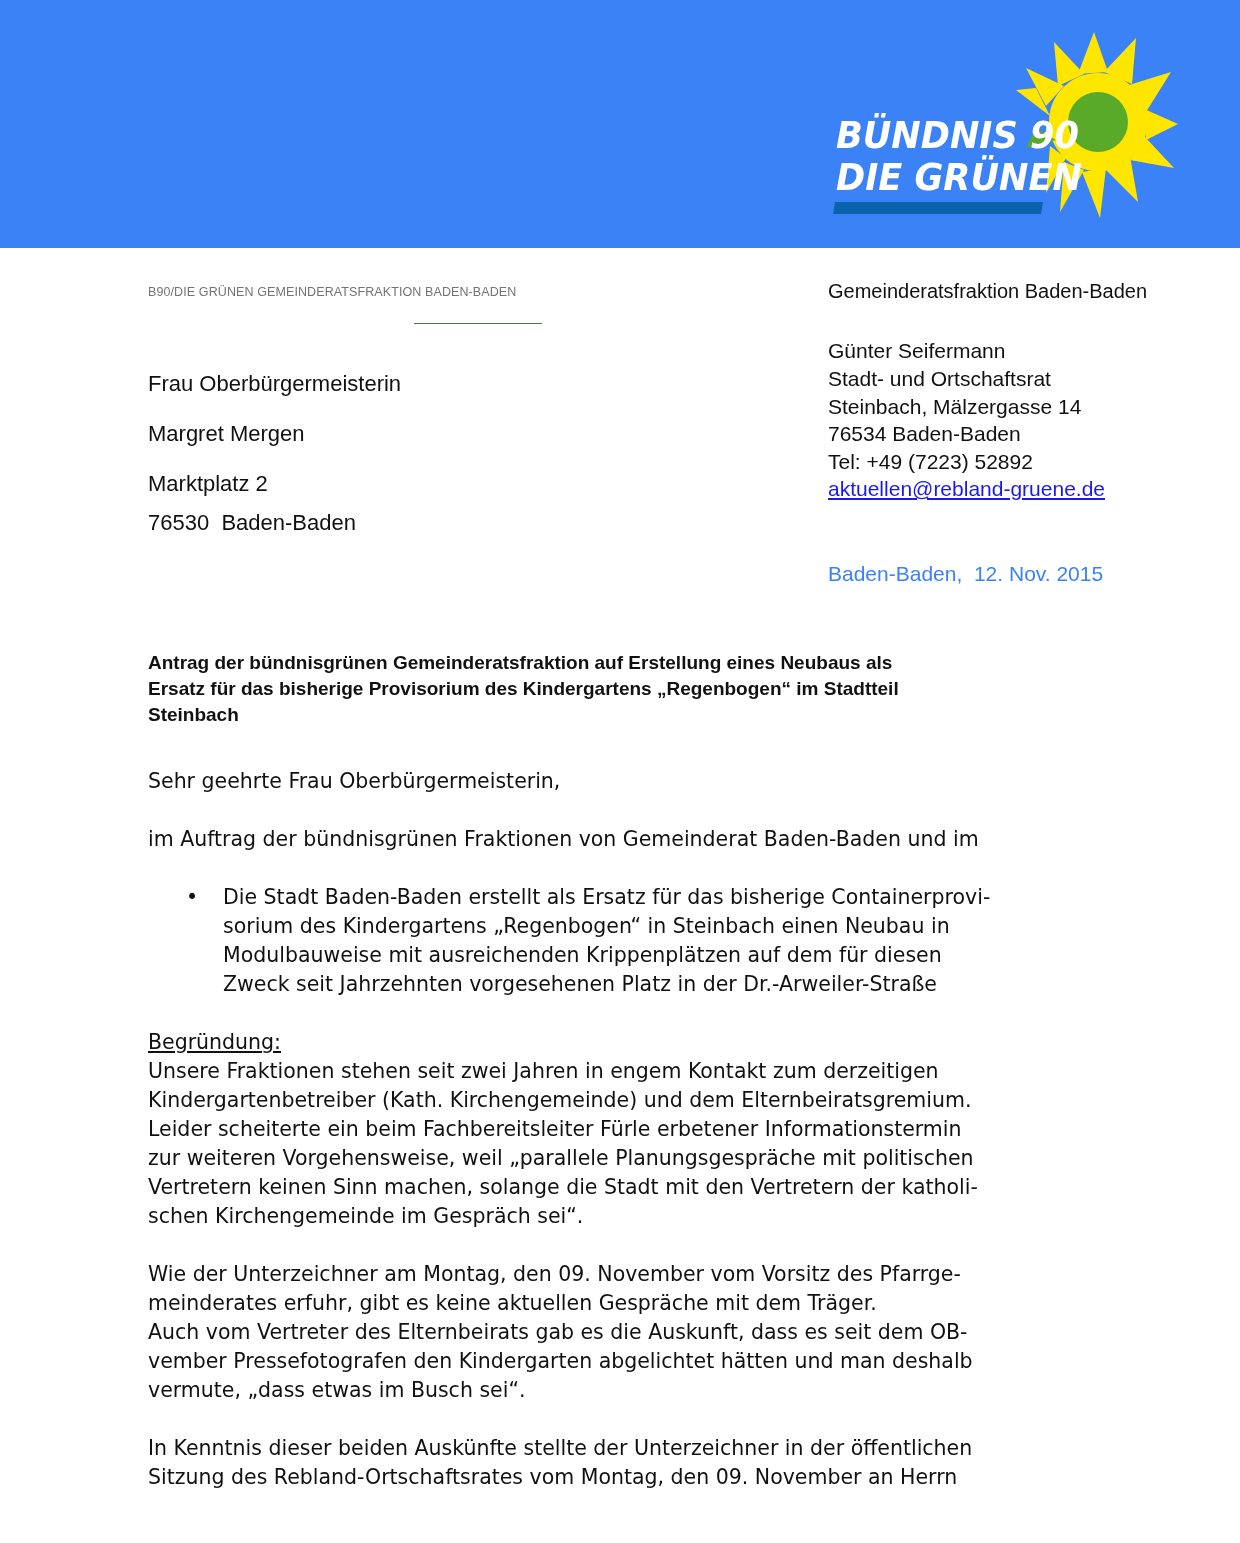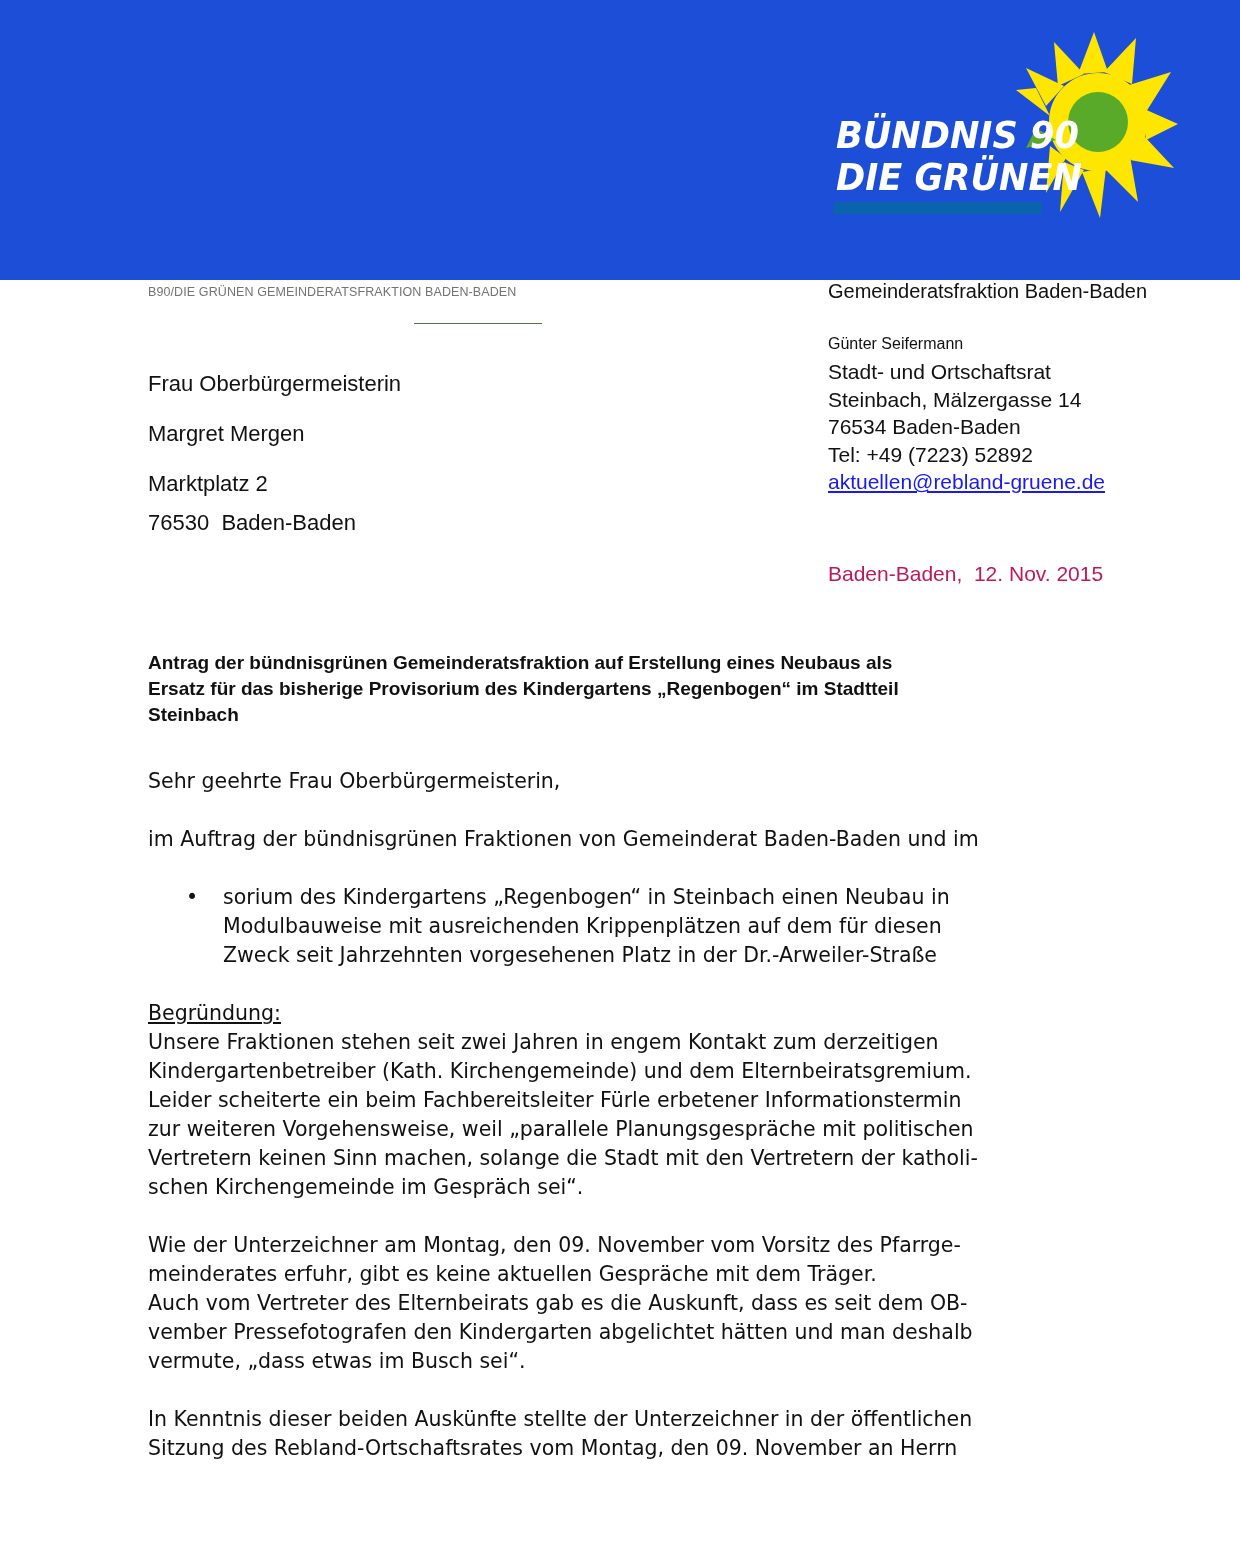--- a/index.html
+++ b/index.html
@@ -12,22 +12,22 @@
       height: 1543px;
       overflow: hidden;
       position: relative;
       font-family: "DejaVu Sans", sans-serif;
       color: #111;
     }
     .header-band {
       position: absolute;
       left: 0; top: 0;
       width: 1240px;
-      height: 280px;
-      background: #1d4ed8;
+      height: 248px;
+      background: #3b82f6;
     }
     .logo {
       position: absolute;
       left: 826px;
       top: 28px;
       width: 350px;
       height: 200px;
     }
     .logo-text {
       position: absolute;
@@ -98,40 +98,40 @@
       font-family: "Liberation Sans", sans-serif;
       color: #111;
       white-space: nowrap;
     }
     .contact .org {
       font-size: 20px;
       line-height: 26px;
       font-weight: normal;
     }
     .contact .name {
-      margin-top: 26px;
-      font-size: 16px;
+      margin-top: 33px;
+      font-size: 21px;
       line-height: 28px;
     }
     .contact .line {
       font-size: 21px;
       line-height: 27.5px;
     }
     .contact a {
       color: #1a1aee;
       text-decoration: underline;
     }
     .date {
       position: absolute;
       left: 828px;
       top: 562px;
       font-family: "Liberation Sans", sans-serif;
       font-size: 21px;
       white-space: pre;
-      color: #be185d;
+      color: #3b82f6;
       text-align: right;
     }
     .subject {
       position: absolute;
       left: 148px;
       top: 650px;
       width: 990px;
       font-family: Liberation Sans, sans-serif;
       font-weight: bold;
       font-size: 19px;
@@ -229,20 +229,21 @@
 <div class="body">
   <p>Sehr geehrte Frau Oberbürgermeisterin,</p>
 
   <p class="para-gap">
     <span class="line-block">im Auftrag der bündnisgrünen Fraktionen von Gemeinderat Baden-Baden und im</span>
   </p>
 
   <ul class="bullet-list">
     <li class="bullet-item">
       <span class="bullet-dot">•</span>
+      <span class="line-block">Die Stadt Baden-Baden erstellt als Ersatz für das bisherige Containerprovi-</span>
       <span class="line-block">sorium des Kindergartens „Regenbogen“ in Steinbach einen Neubau in</span>
       <span class="line-block">Modulbauweise mit ausreichenden Krippenplätzen auf dem für diesen</span>
       <span class="line-block">Zweck seit Jahrzehnten vorgesehenen Platz in der Dr.-Arweiler-Straße</span>
     </li>
   </ul>
 
   <p class="para-gap">
     <span class="line-block u">Begründung:</span>
     <span class="line-block">Unsere Fraktionen stehen seit zwei Jahren in engem Kontakt zum derzeitigen</span>
     <span class="line-block">Kindergartenbetreiber (Kath. Kirchengemeinde) und dem Elternbeiratsgremium.</span>

